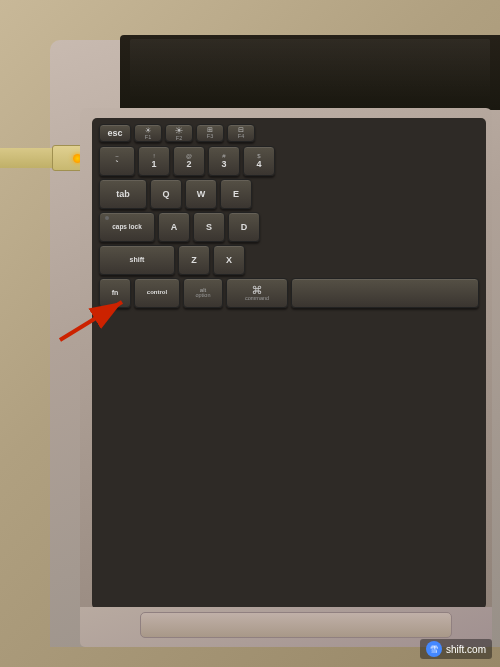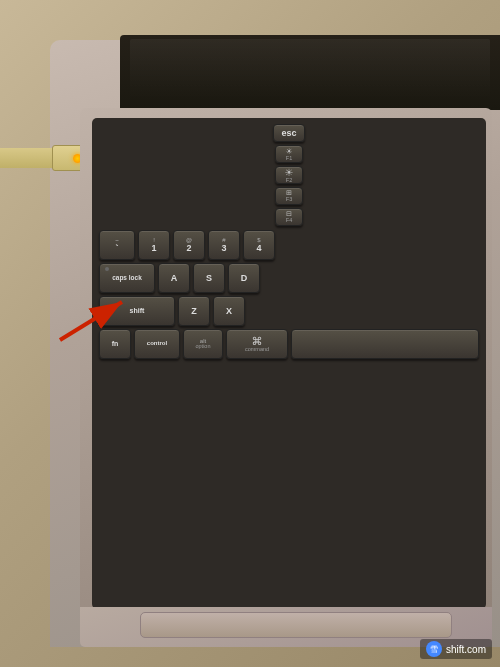--- a/index.html
+++ b/index.html
@@ -242,21 +242,21 @@
 
   <div style="position:absolute;top:148px;left:0;width:60px;height:20px;background:linear-gradient(180deg,#d8c888 0%,#c0b068 100%);"></div>
   <div style="position:absolute;top:145px;left:52px;width:50px;height:26px;background:linear-gradient(180deg,#e0d090 0%,#c8b870 100%);border-radius:3px;border:1px solid #a09050;display:flex;align-items:center;justify-content:center;">
     <div style="width:9px;height:9px;border-radius:50%;background:radial-gradient(circle,#ffcc00 0%,#ff8800 100%);box-shadow:0 0 5px #ffaa00;"></div>
   </div>
 
   <div style="position:absolute;top:108px;left:80px;right:8px;bottom:48px;background:linear-gradient(160deg,#c0b2a8 0%,#a89a90 50%,#908278 100%);border-radius:6px;"></div>
 
   <div style="position:absolute;top:118px;left:92px;right:14px;bottom:58px;background:#2e2a26;border-radius:5px;padding:6px 7px;">
 
-    <div class="fn-row" style="margin-bottom:4px;flex-direction:column;">
+    <div class="fn-row" style="margin-bottom:4px;">
       <div class="key key-esc">
         <span class="key-label-main">esc</span>
       </div>
 
       <div class="key key-fn">
         <span style="font-size:8px;color:#bbb;">☀</span>
         <span class="key-label-sub">F1</span>
       </div>
       <div class="key key-fn">
         <span style="font-size:10px;color:#bbb;">☀</span>
@@ -288,20 +288,34 @@
       <div class="key key-num">
         <span class="key-label-top">#</span>
         <span class="key-label-main">3</span>
       </div>
       <div class="key key-num">
         <span class="key-label-top">$</span>
         <span class="key-label-main">4</span>
       </div>
     </div>
 
+    <div class="tab-row">
+      <div class="key key-tab">
+        <span class="key-label-main">tab</span>
+      </div>
+      <div class="key key-letter">
+        <span class="key-label-main">Q</span>
+      </div>
+      <div class="key key-letter">
+        <span class="key-label-main">W</span>
+      </div>
+      <div class="key key-letter">
+        <span class="key-label-main">E</span>
+      </div>
+    </div>
 
     <div class="caps-row">
       <div class="key key-caps" style="position:relative;">
         <div class="caps-led"></div>
         <span class="key-label-main" style="font-size:6.5px;">caps lock</span>
       </div>
       <div class="key key-letter">
         <span class="key-label-main">A</span>
       </div>
       <div class="key key-letter">

